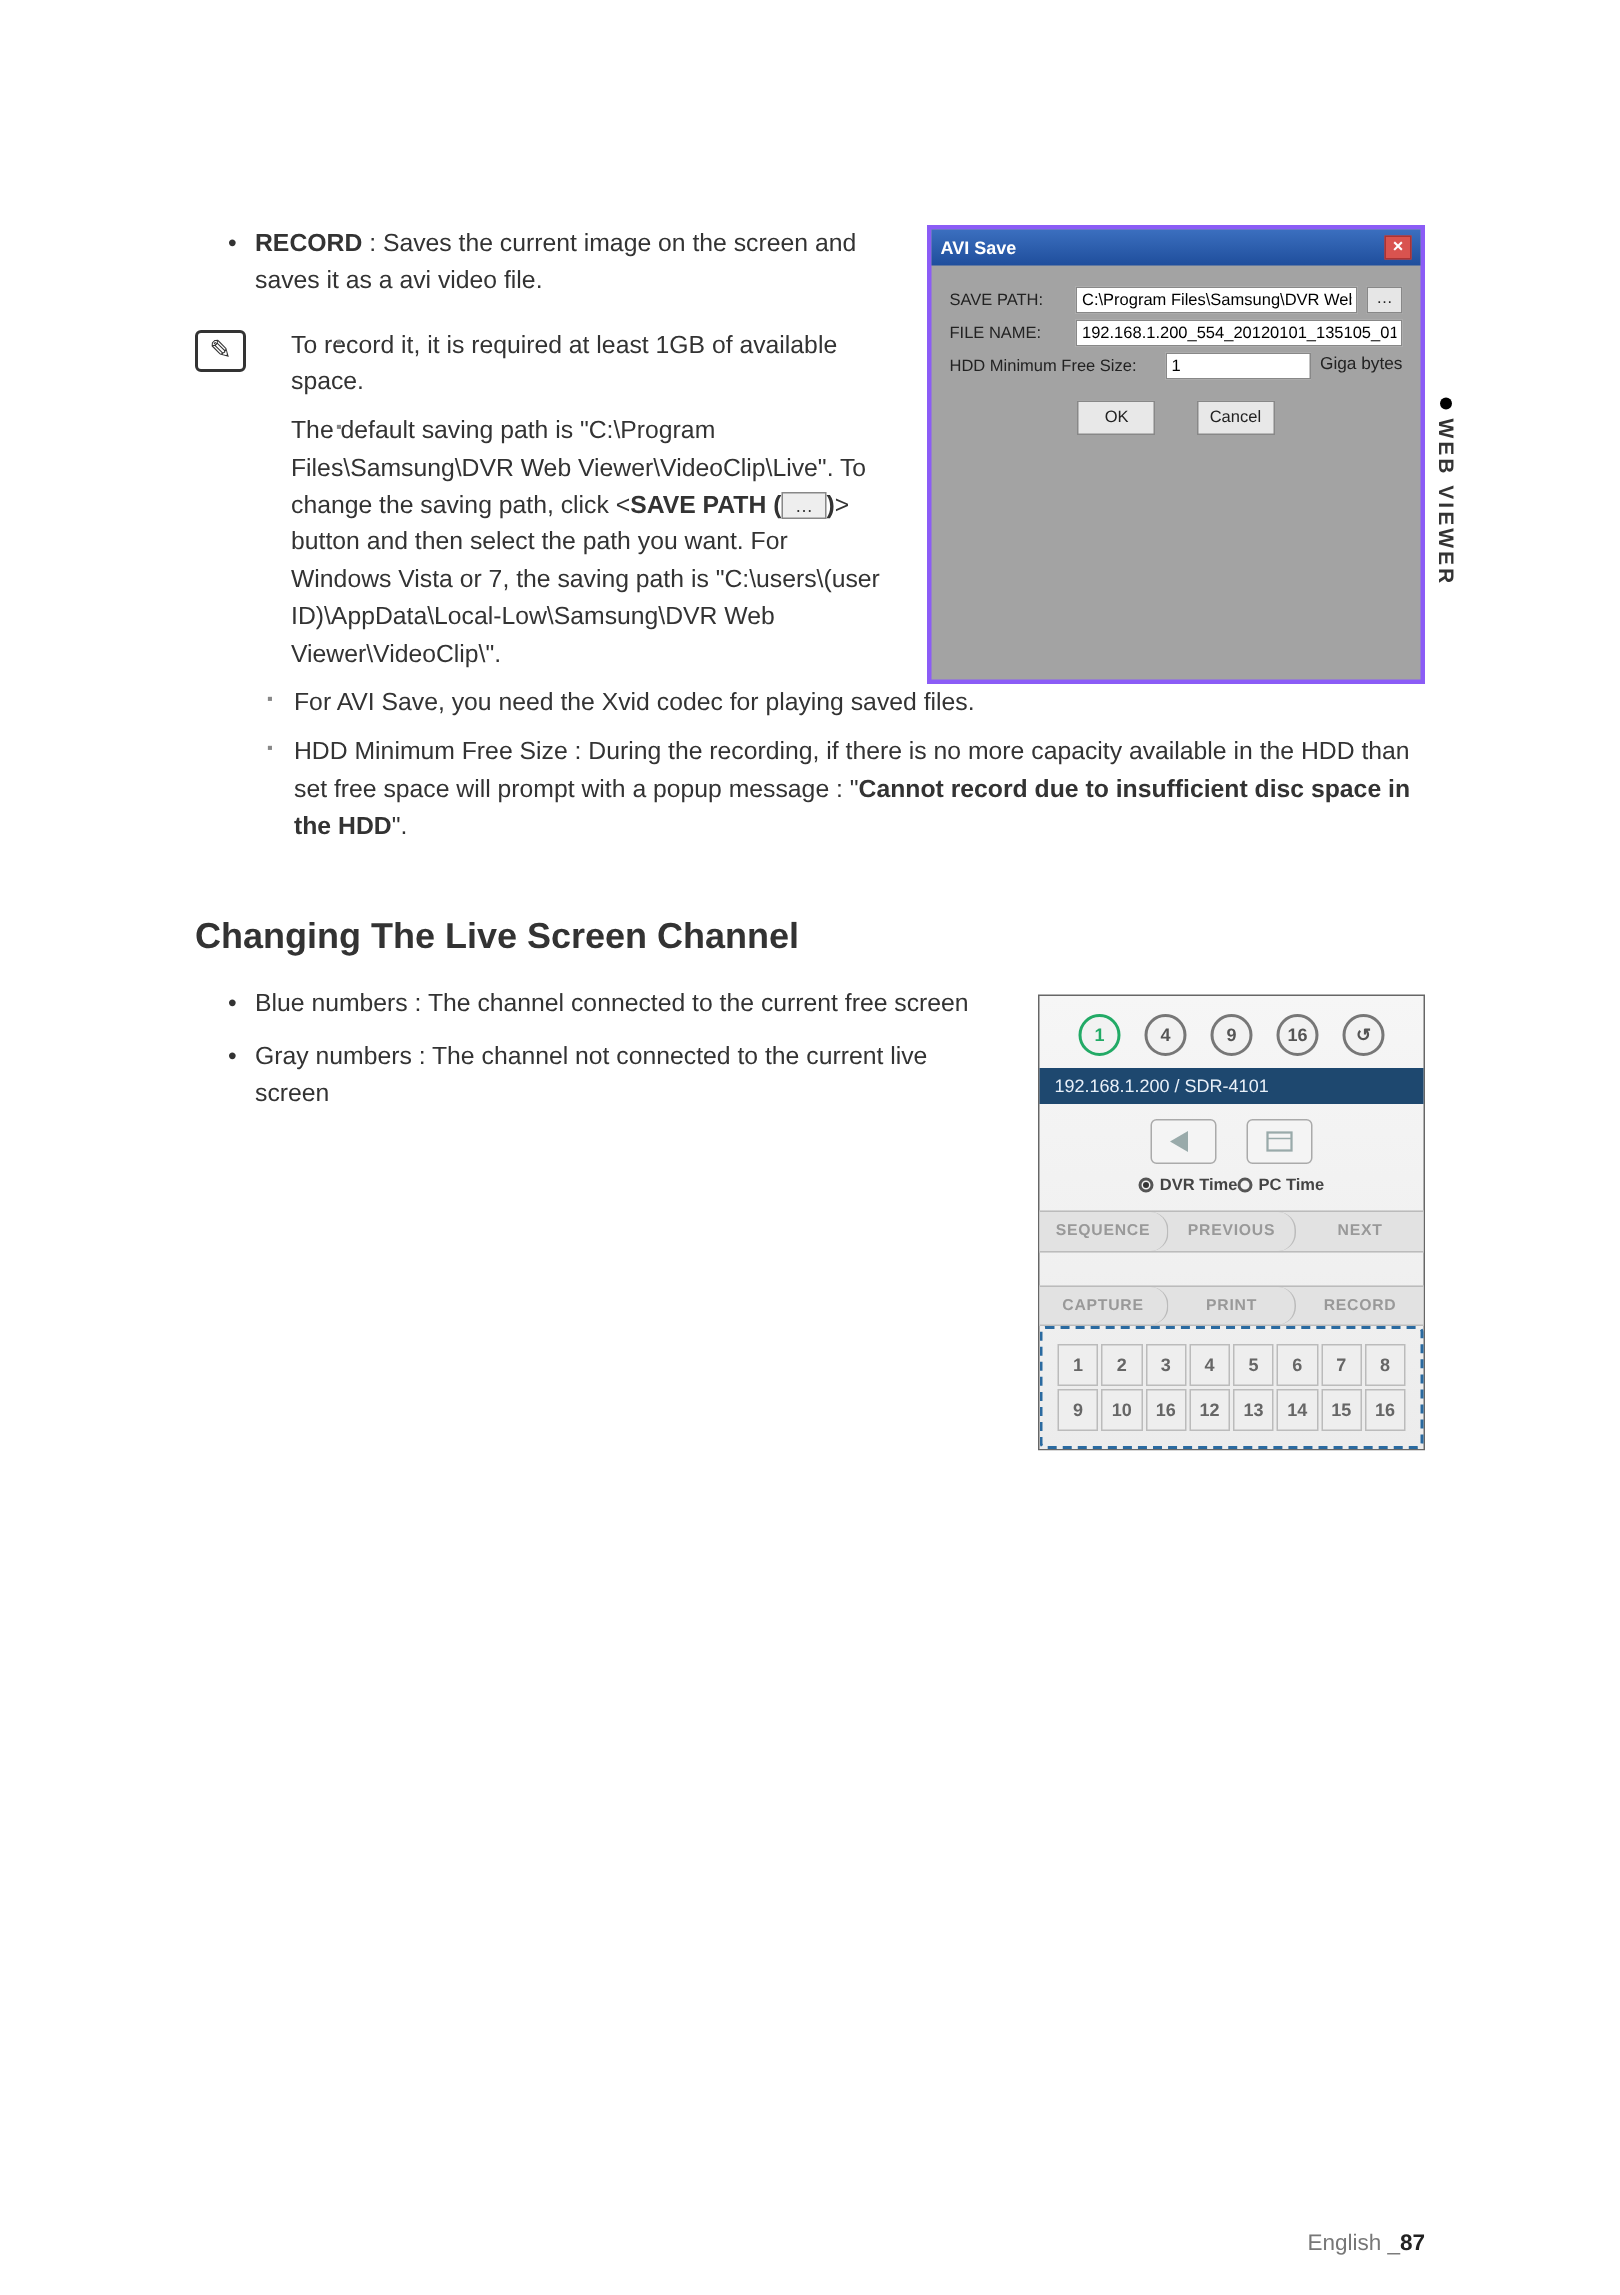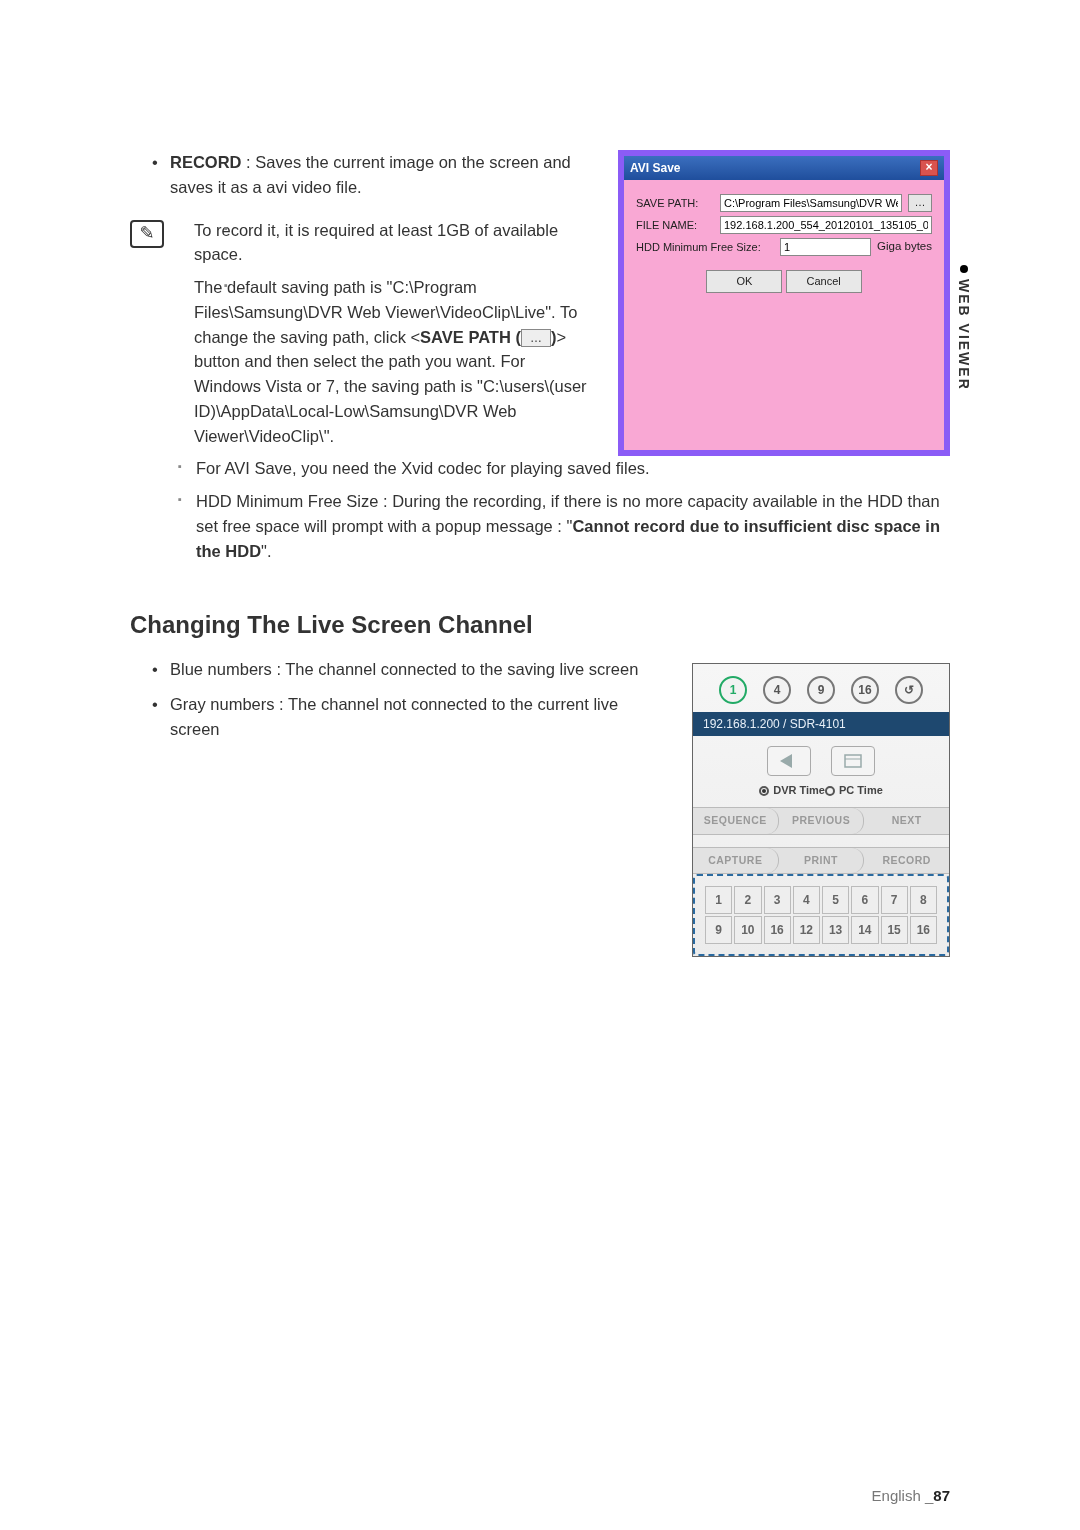--- a/index.html
+++ b/index.html
@@ -17,31 +17,31 @@
   .bullet-l2 { position: relative; padding-left: 66px; margin-bottom: 8px; }
   .bullet-l2::before { content: "▪"; position: absolute; left: 48px; top: 2px; color: #888; font-size: 11px; }
   .note-wrap { display: flex; align-items: flex-start; gap: 12px; margin-top: 18px; }
   .note-icon { width: 34px; height: 28px; border: 2px solid #333; border-radius: 4px; display:flex; align-items:center; justify-content:center; font-size:18px; flex:none; margin-top:2px; }
   .note-list { flex: 1; }
   .bold { font-weight: bold; }
   .small-btn { display:inline-block; border:1px solid #888; padding:0 8px; font-size:12px; background:#eee; line-height:16px; vertical-align: 1px; }
   h2 { font-size: 24px; font-weight: bold; margin: 44px 0 14px 0; }
 
   
-  .dlg { width: 332px; border: 6px solid #8b5cf6; background: #f9a8d4; font-size: 11.5px; color: #222; flex:none; }
+  .dlg { width: 332px; border: 3px solid #8b5cf6; background: #a3a3a3; font-size: 11.5px; color: #222; flex:none; }
   .dlg-title { background: linear-gradient(#3b6fbf,#1f4e9c); color:#fff; font-weight:bold; padding:3px 6px; display:flex; justify-content:space-between; align-items:center; font-size:12px; }
   .dlg-close { width:18px; height:16px; background:#d9534f; border:1px solid #a33; color:#fff; text-align:center; line-height:12px; font-size:12px; }
   .dlg-body { padding: 14px 12px 10px 12px; }
   .dlg-row { display:flex; align-items:center; gap:6px; margin-bottom:4px; }
   .dlg-row .lbl { width: 78px; font-size:11px; }
   .dlg-row input[type="text"] { flex:1; border:1px solid #888; padding:1px 3px; font-size:11px; height:18px; background:#fff; }
   .dlg-row .browse { width:24px; height:18px; border:1px solid #888; background:#e6e6e6; text-align:center; line-height:14px; font-size:11px; }
   .dlg-row .sz { width:54px; }
   .dlg-btns { text-align:center; padding: 10px 0 6px 0; }
-  .dlg-btns .btn { display:inline-block; width:76px; border:1px solid #888; background:#e8e8e8; padding:2px 0; font-size:11px; margin:0 0; text-align:center; }
+  .dlg-btns .btn { display:inline-block; width:52px; border:1px solid #888; background:#e8e8e8; padding:2px 0; font-size:11px; margin:0 12px; text-align:center; }
 
   
   .panel-wrap { float:right; margin-left:24px; margin-top:6px; }
   .panel { width: 258px; border:1px solid #666; background: linear-gradient(#f6f6f6,#ececec); font-size:12px; color:#444; font-weight:bold; }
   .panel-top { display:flex; justify-content:center; gap:16px; padding:12px 0 8px 0; }
   .circ { width:28px; height:28px; border:2px solid #777; border-radius:50%; display:flex; align-items:center; justify-content:center; font-size:12px; color:#555; background:#f2f2f2; }
   .circ.sel { border-color:#2a6; color:#2a6; }
   .dvr-name { background:#1e486f; color:#e8f0f8; font-size:12px; padding:3px 10px; font-weight:normal; }
   .nav-row { display:flex; justify-content:center; gap:20px; padding:10px 0 4px 0; }
   .nav-btn { width:44px; height:30px; border:1px solid #aaa; border-radius:4px; background:#f4f4f4; display:flex; align-items:center; justify-content:center; }
@@ -141,21 +141,21 @@
           </div>
           <div class="time-row">
             <span><span class="radio on"></span><span>DVR Time</span></span>
             <span><span class="radio"></span><span>PC Time</span></span>
           </div>
           <div class="btn-row">
             <span class="pbtn">SEQUENCE</span>
             <span class="pbtn">PREVIOUS</span>
             <span class="pbtn">NEXT</span>
           </div>
-          <div class="btn-row" style="margin-top:12px">
+          <div class="btn-row" style="margin-top:22px">
             <span class="pbtn">CAPTURE</span>
             <span class="pbtn">PRINT</span>
             <span class="pbtn">RECORD</span>
           </div>
           <div class="chan-grid" id="chan-grid">
               <div class="chan">1</div>
               <div class="chan">2</div>
               <div class="chan">3</div>
               <div class="chan">4</div>
               <div class="chan">5</div>
@@ -167,21 +167,21 @@
               <div class="chan">16</div>
               <div class="chan">12</div>
               <div class="chan">13</div>
               <div class="chan">14</div>
               <div class="chan">15</div>
               <div class="chan">16</div>
             </div>
         </div>
       </div>
 
-      <div class="bullet-l1">Blue numbers : The channel connected to the saving live screen</div>
+      <div class="bullet-l1">Blue numbers : The channel connected to the current free screen</div>
       <div class="bullet-l1">Gray numbers : The channel not connected to the current live screen</div>
     </div>
 
   </div>
 
   <div class="footer">
     <span>English</span> _<b>87</b>
   </div>
 </div>
 

